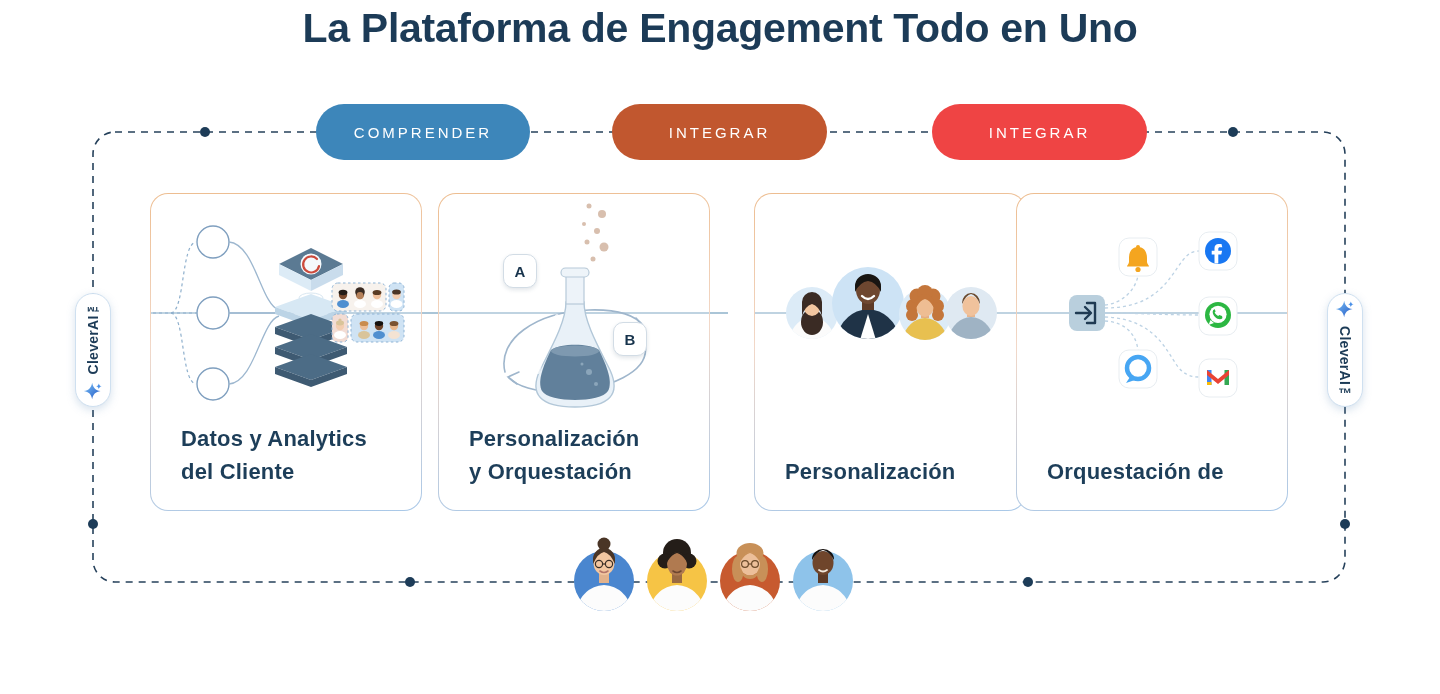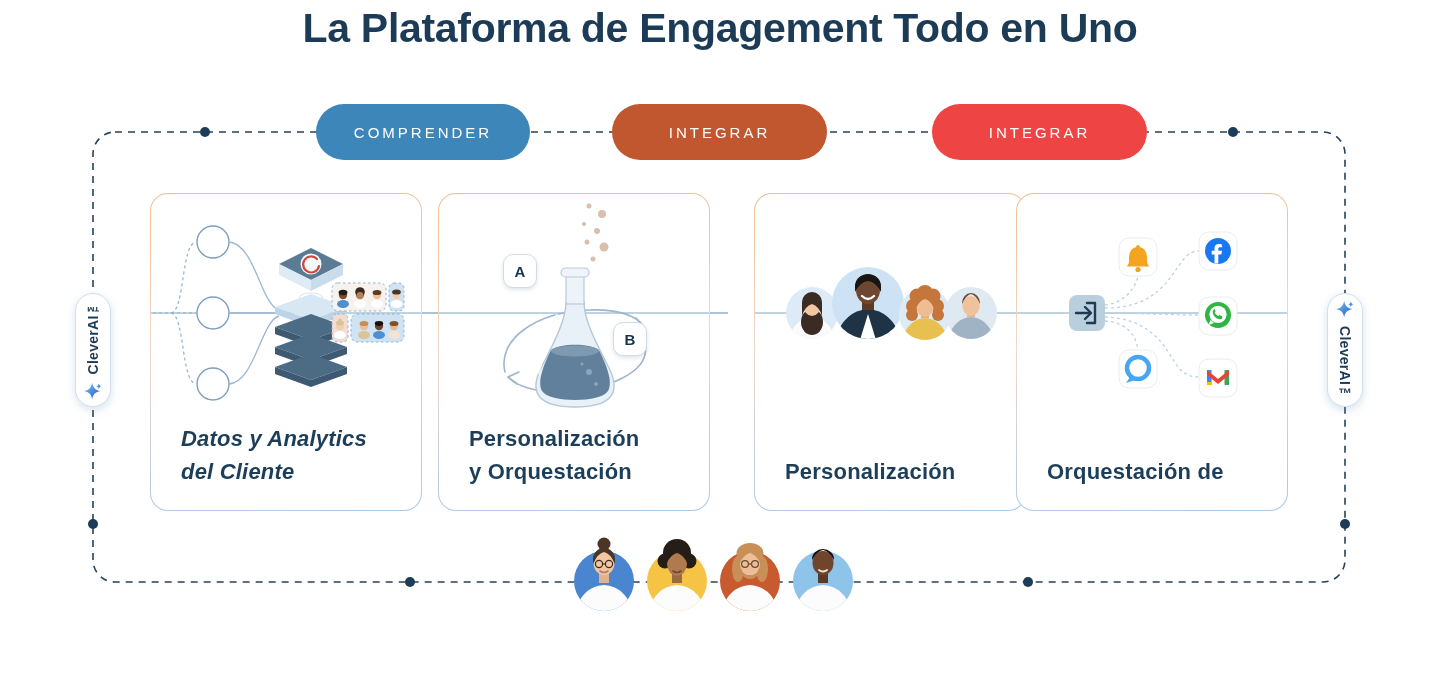--- a/index.html
+++ b/index.html
@@ -67,21 +67,21 @@
   </svg>
 
   <div class="pill pill-comprender">COMPRENDER</div>
   <div class="pill pill-optimizar">INTEGRAR</div>
   <div class="pill pill-integrar">INTEGRAR</div>
 
   <div class="gap-line" style="left:421px;width:18px;"></div>
   <div class="gap-line" style="left:709px;width:19px;"></div>
   <div class="gap-line" style="left:998px;width:19px;"></div>
 
-  <div class="card-shell" style="left:150px;font-style:italic;">
+  <div class="card-shell" style="left:150px;">
     <div class="card-inner">
       <svg width="270" height="316" viewBox="0 0 270 316">
         <line x1="0" y1="119" x2="270" y2="119" stroke="#aac5d7" stroke-width="1.4"></line>
 
         <g stroke="#8fb0cd" stroke-width="1.2" fill="none" stroke-dasharray="3 3">
           <path d="M2,119 H20"></path>
           <path d="M20,119 C34,117 30,50 45,48"></path>
           <path d="M20,119 H45"></path>
           <path d="M20,119 C34,121 30,188 45,190"></path>
         </g>

